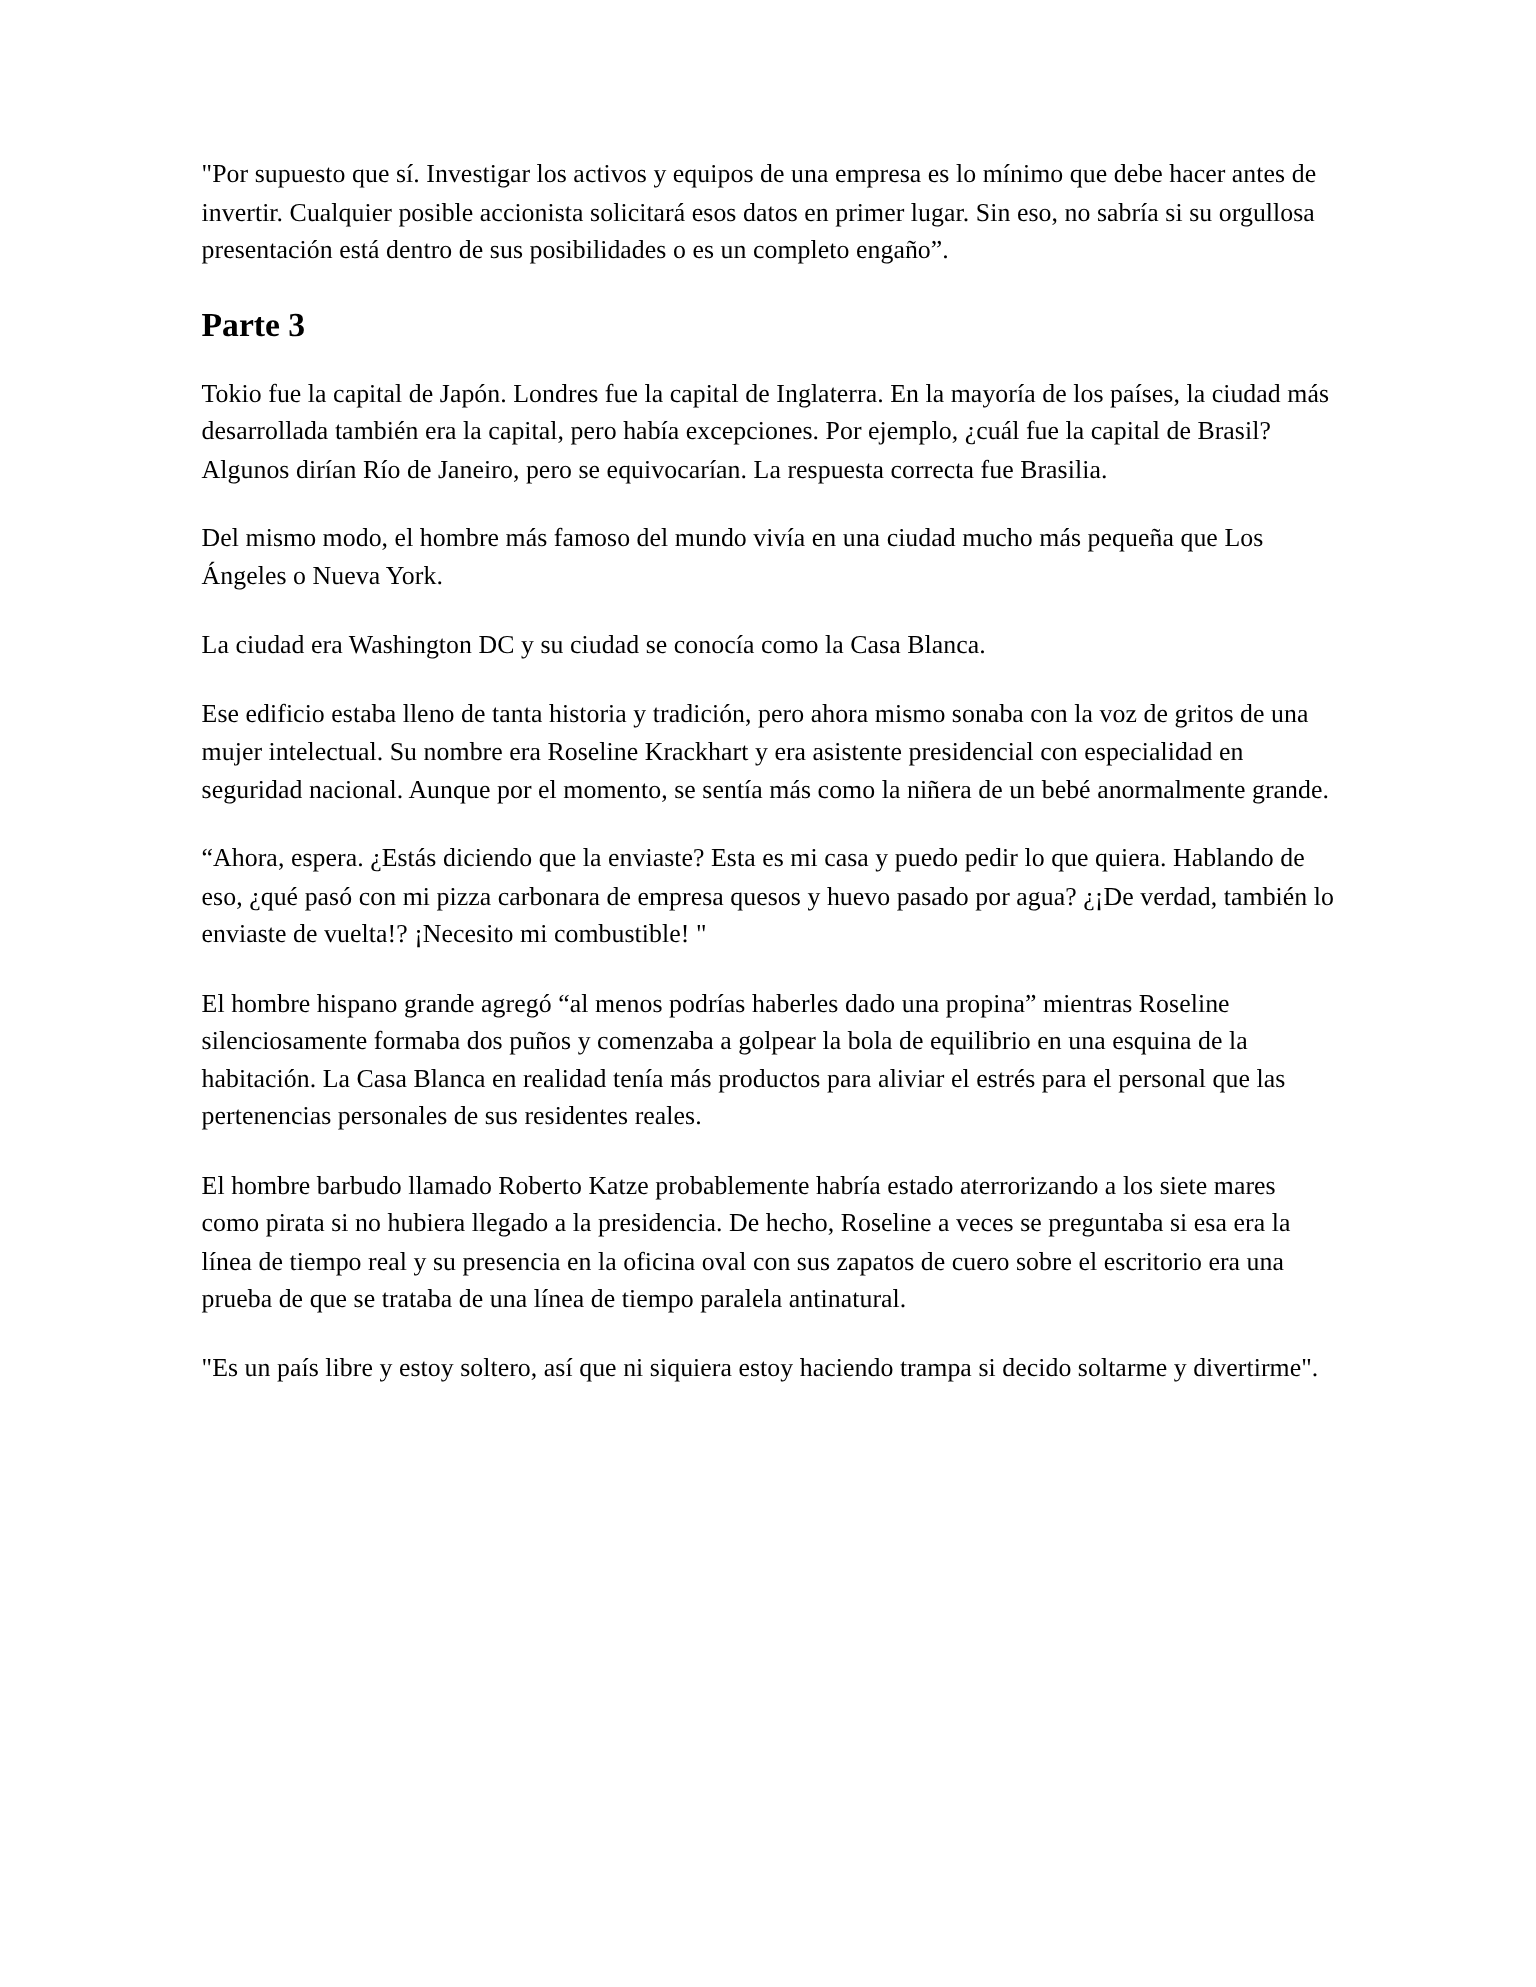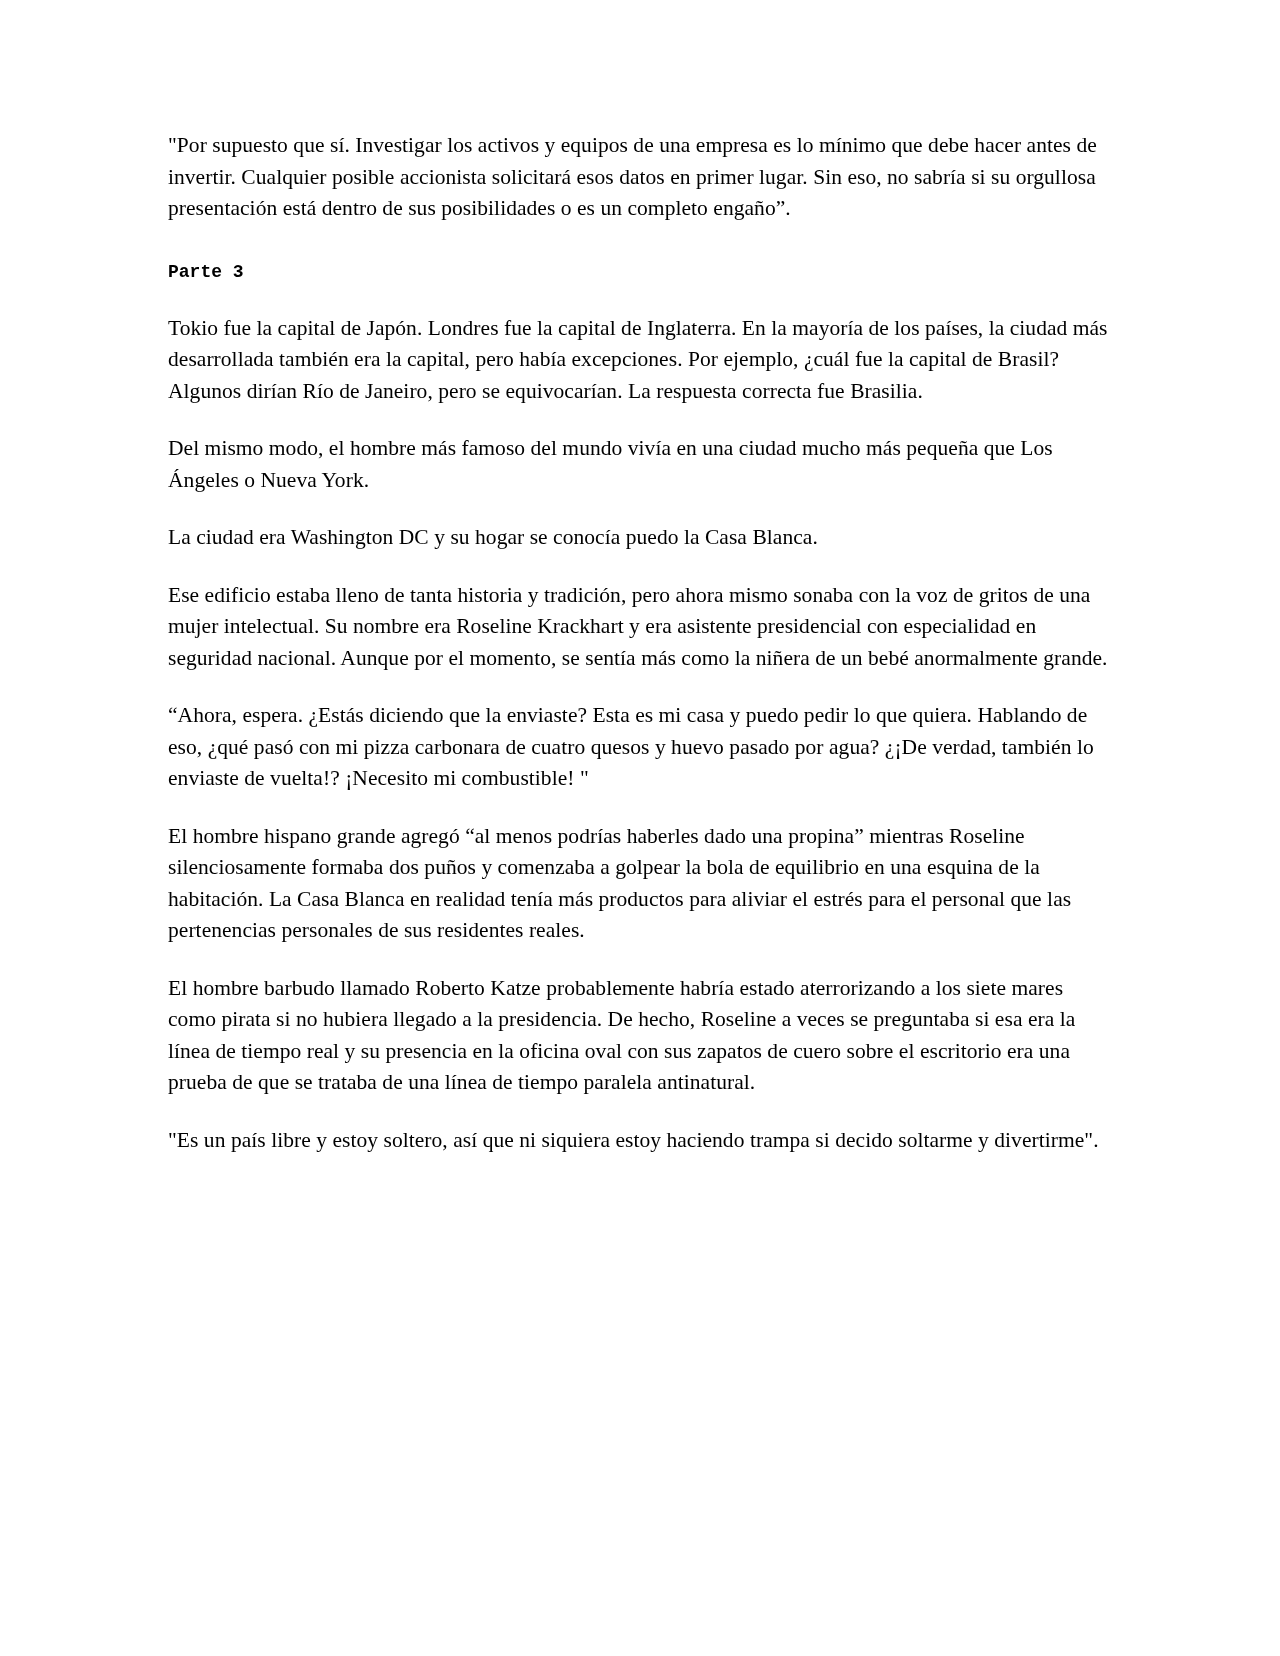--- a/index.html
+++ b/index.html
@@ -22,51 +22,50 @@
   }
   p.para {
     font-size: 21.5px;
     line-height: 31.5px;
     margin: 0 0 26px 0;
     text-align: left;
     color: #000;
     letter-spacing: 0.05px;
   }
   h2.heading {
-    font-size: 18px;
+    font-size: 28px;
     line-height: 30px;
     font-weight: bold;
     margin: 32px 0 26px 0;
     color: #000;
-    font-family: Liberation Mono, monospace;
   }
   .para:last-child {
     margin-bottom: 0;
   }
 </style>
 </head>
 <body>
 
 <div class="page">
   <div class="doc-body">
 
     <p class="para">"Por supuesto que sí. Investigar los activos y equipos de una empresa es lo mínimo que debe hacer antes de invertir. Cualquier posible accionista solicitará esos datos en primer lugar. Sin eso, no sabría si su orgullosa presentación está dentro de sus posibilidades o es un completo engaño”.</p>
 
     <h2 class="heading">Parte 3</h2>
 
     <p class="para">Tokio fue la capital de Japón. Londres fue la capital de Inglaterra. En la mayoría de los países, la ciudad más desarrollada también era la capital, pero había excepciones. Por ejemplo, ¿cuál fue la capital de Brasil? Algunos dirían Río de Janeiro, pero se equivocarían. La respuesta correcta fue Brasilia.</p>
 
     <p class="para">Del mismo modo, el hombre más famoso del mundo vivía en una ciudad mucho más pequeña que Los Ángeles o Nueva York.</p>
 
-    <p class="para">La ciudad era Washington DC y su hogar se conocía puedo la Casa Blanca.</p>
+    <p class="para">La ciudad era Washington DC y su ciudad se conocía como la Casa Blanca.</p>
 
     <p class="para">Ese edificio estaba lleno de tanta historia y tradición, pero ahora mismo sonaba con la voz de gritos de una mujer intelectual. Su nombre era Roseline Krackhart y era asistente presidencial con especialidad en seguridad nacional. Aunque por el momento, se sentía más como la niñera de un bebé anormalmente grande.</p>
 
 
-    <p class="para">“Ahora, espera. ¿Estás diciendo que la enviaste? Esta es mi casa y puedo pedir lo que quiera. Hablando de eso, ¿qué pasó con mi pizza carbonara de cuatro quesos y huevo pasado por agua? ¿¡De verdad, también lo enviaste de vuelta!? ¡Necesito mi combustible! "</p>
+    <p class="para">“Ahora, espera. ¿Estás diciendo que la enviaste? Esta es mi casa y puedo pedir lo que quiera. Hablando de eso, ¿qué pasó con mi pizza carbonara de empresa quesos y huevo pasado por agua? ¿¡De verdad, también lo enviaste de vuelta!? ¡Necesito mi combustible! "</p>
 
     <p class="para">El hombre hispano grande agregó “al menos podrías haberles dado una propina” mientras Roseline silenciosamente formaba dos puños y comenzaba a golpear la bola de equilibrio en una esquina de la habitación. La Casa Blanca en realidad tenía más productos para aliviar el estrés para el personal que las pertenencias personales de sus residentes reales.</p>
 
     <p class="para">El hombre barbudo llamado Roberto Katze probablemente habría estado aterrorizando a los siete mares como pirata si no hubiera llegado a la presidencia. De hecho, Roseline a veces se preguntaba si esa era la línea de tiempo real y su presencia en la oficina oval con sus zapatos de cuero sobre el escritorio era una prueba de que se trataba de una línea de tiempo paralela antinatural.</p>
 
     <p class="para">"Es un país libre y estoy soltero, así que ni siquiera estoy haciendo trampa si decido soltarme y divertirme".</p>
 
 
   </div>
 </div>

